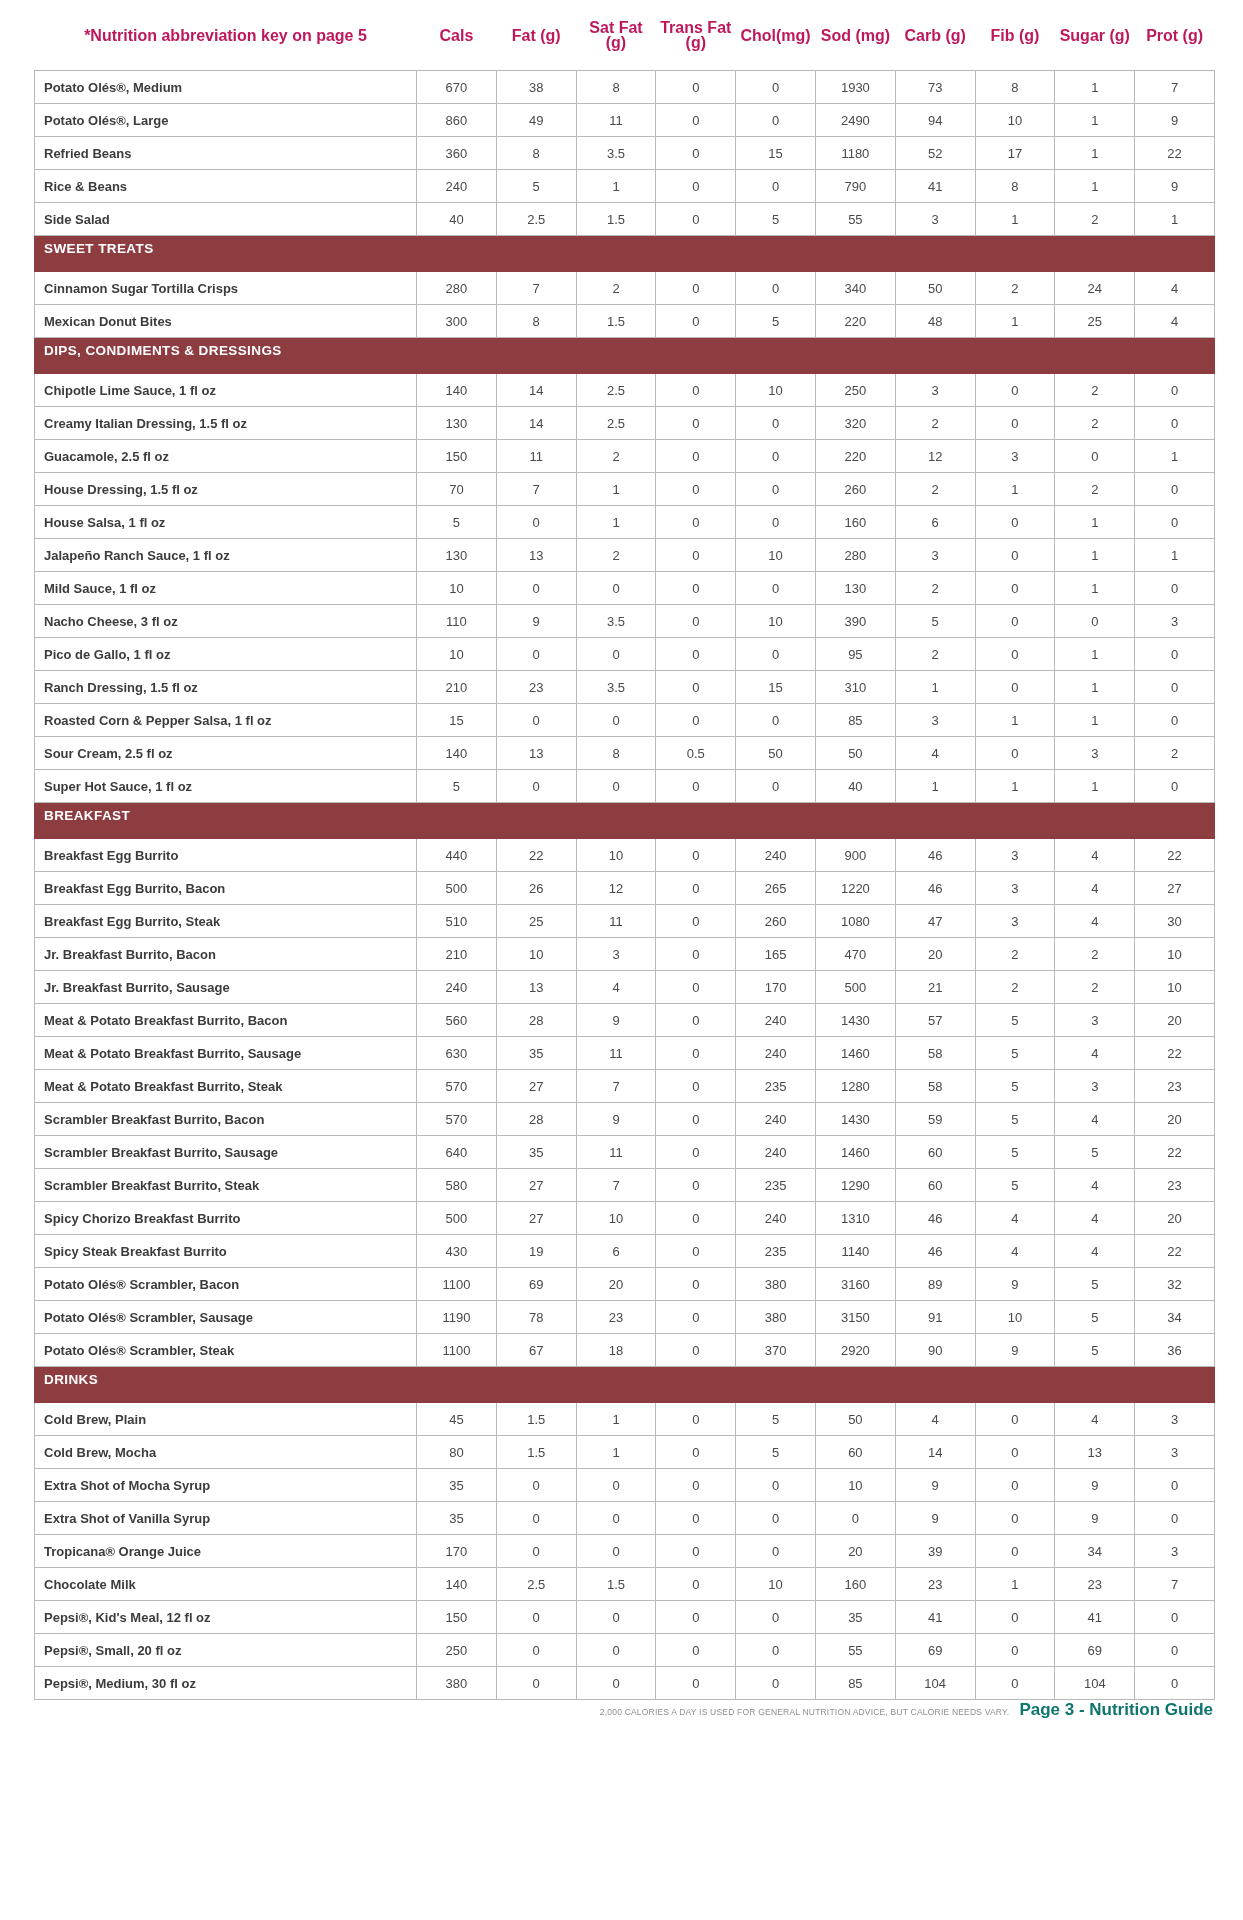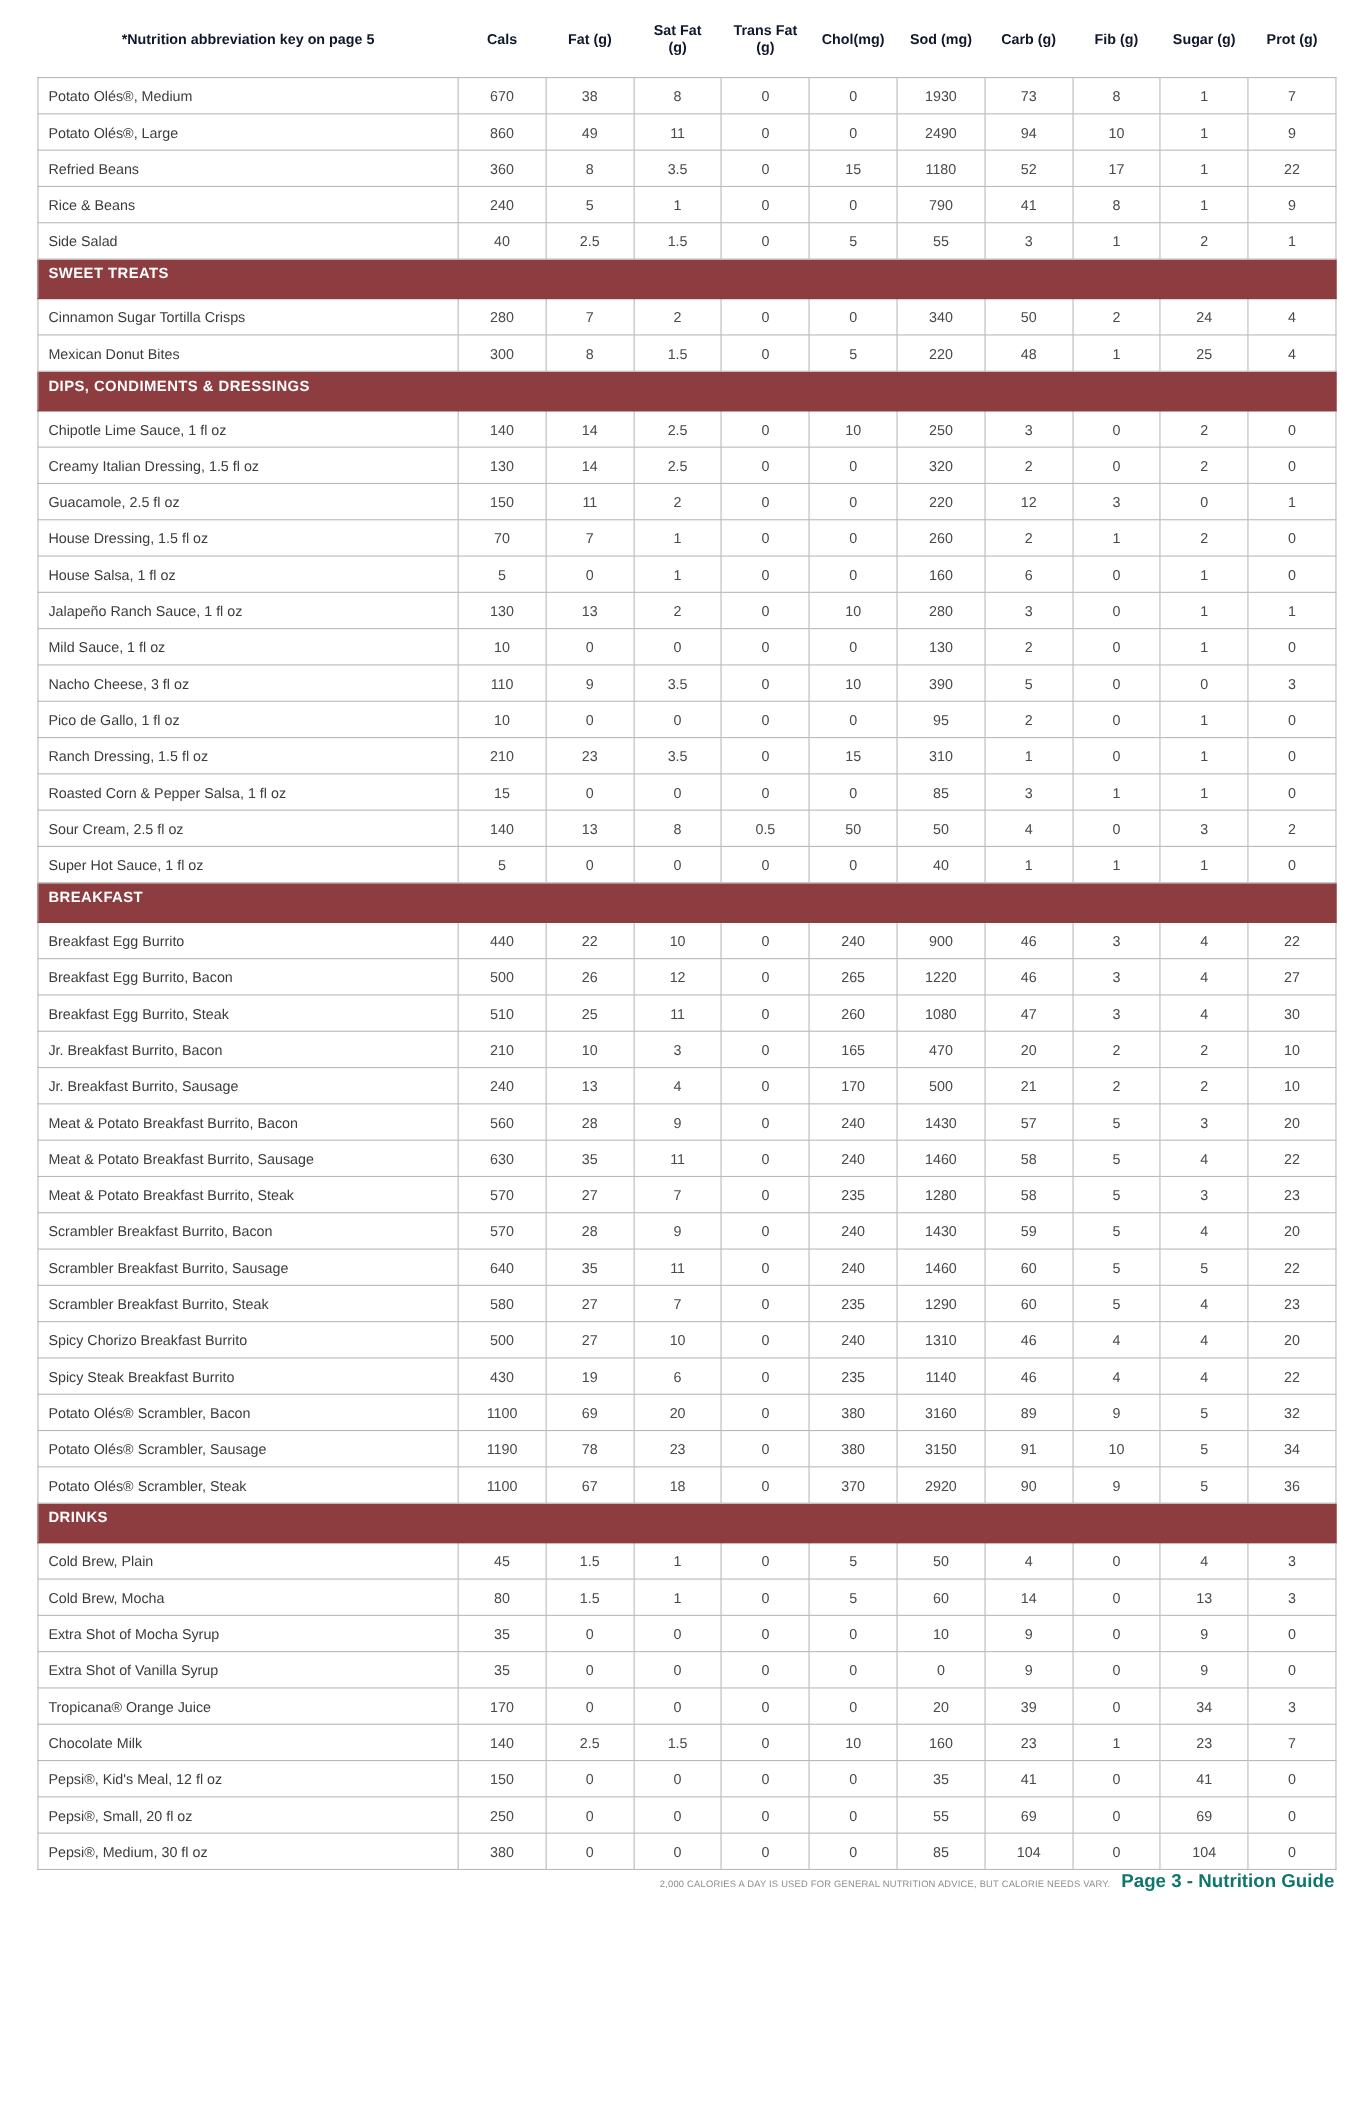--- a/index.html
+++ b/index.html
@@ -12,43 +12,43 @@
     overflow: hidden;
   }
   .page { padding: 16px 28px 0 34px; }
 
   table.nutrition {
     width: 100%;
     border-collapse: collapse;
     table-layout: fixed;
   }
   thead th {
-    font-size: 13px;
+    font-size: 16px;
     font-weight: bold;
-    color: #0f172a;
+    color: #be185d;
     text-align: center;
     vertical-align: middle;
     padding: 4px 2px 20px 2px;
     white-space: pre-line;
     line-height: 15px;
     border: none;
   }
   thead th.note-col { text-align: center; }
 
   tbody td {
     border: 1px solid #b9b9b9;
     font-size: 13px;
     height: 33px;
     vertical-align: middle;
     background: #ffffff;
   }
   td.name-cell {
     text-align: left;
     padding: 5px 8px 5px 9px;
-    font-weight: normal;
+    font-weight: bold;
     color: #3c3c3c;
     overflow: hidden;
     white-space: nowrap;
   }
   td.num-cell {
     text-align: center;
     color: #4a4a4a;
     font-weight: normal;
     padding: 2px;
   }

